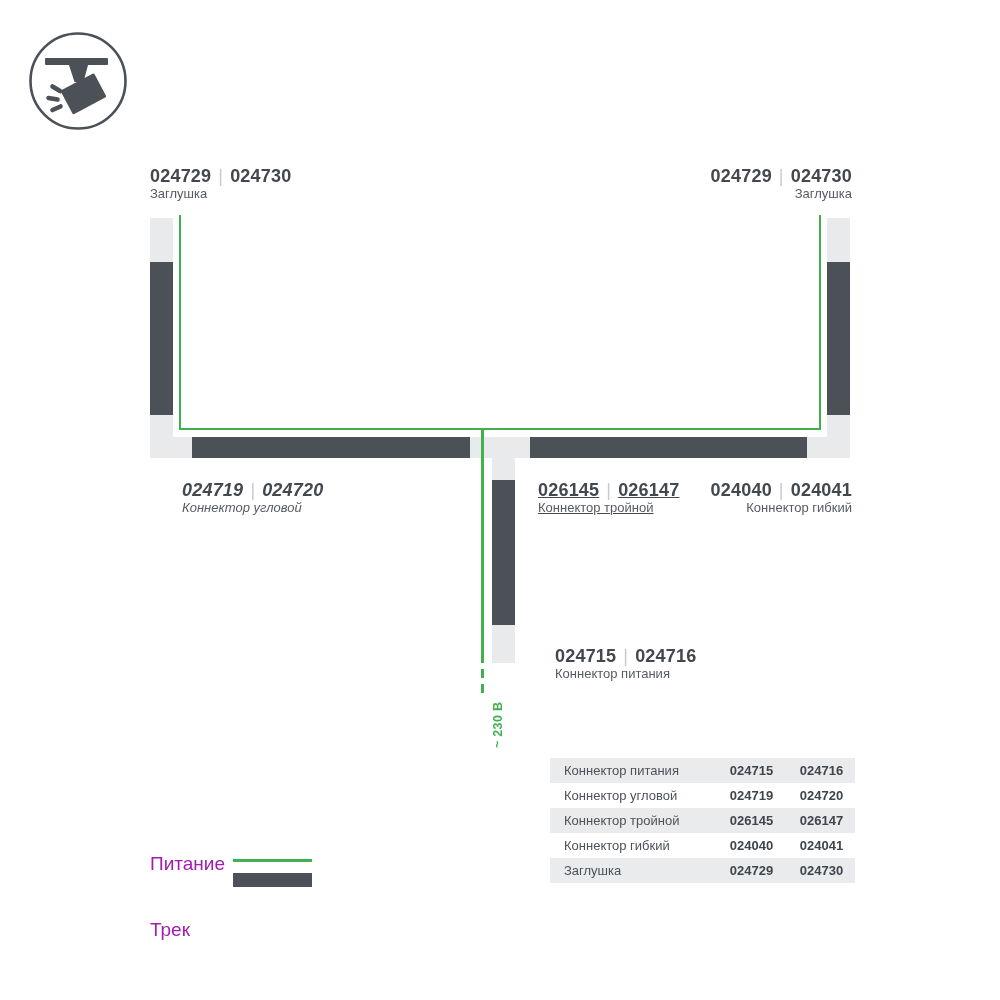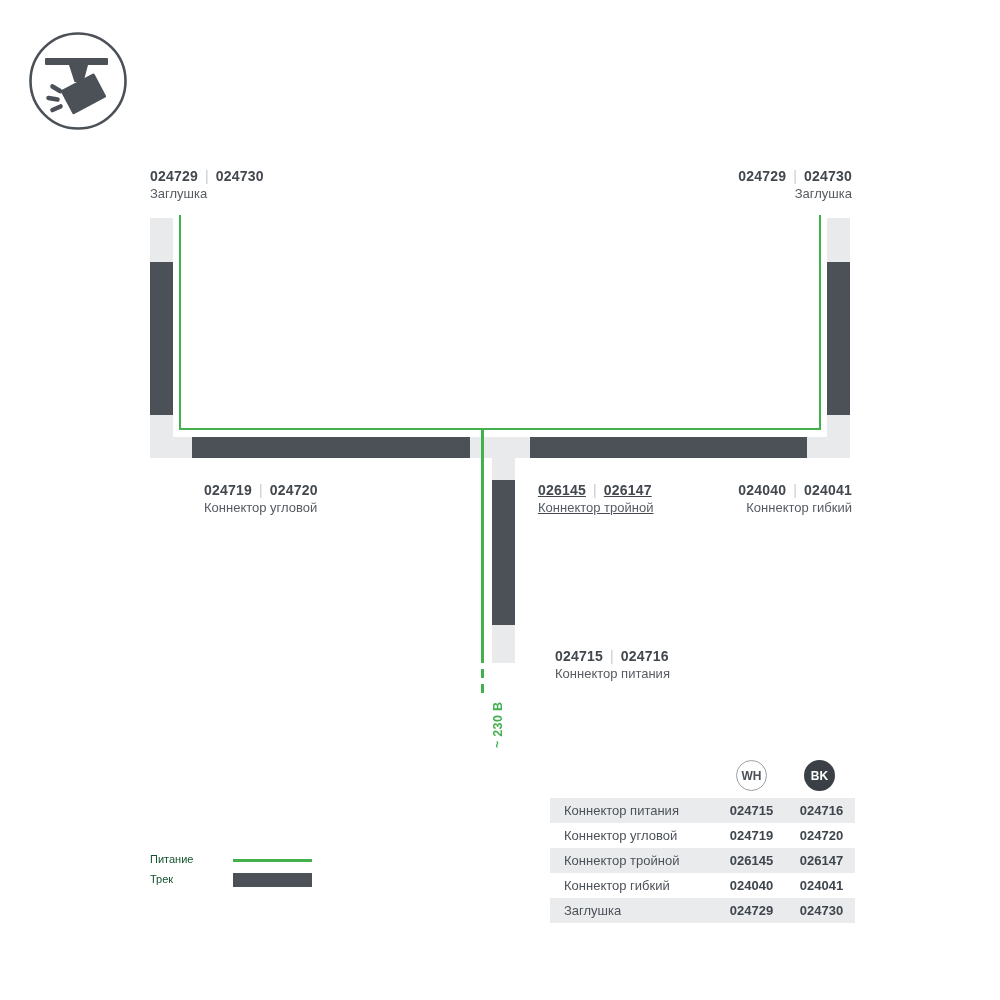--- a/index.html
+++ b/index.html
@@ -4,31 +4,31 @@
 <style>
   html,body{margin:0;padding:0;background:#fff;}
   body{font-family:"Liberation Sans","DejaVu Sans",sans-serif;color:#42484e;}
   #canvas{position:relative;width:1000px;height:1000px;background:#fff;overflow:hidden;}
   .abs{position:absolute;}
   .track{background:#4b5157;}
   .conn{background:#e9eaeb;}
   .gline{background:#41b04d;}
   
   .plabel{position:absolute;font-size:13px;line-height:15px;white-space:nowrap;}
-  .plabel .codes{font-weight:bold;font-size:14px;color:#42484e;letter-spacing:.2px;}
+  .plabel .codes{font-weight:bold;font-size:18px;color:#42484e;letter-spacing:.2px;}
   .plabel .sep{color:#c7cbce;font-weight:400;padding:0 7px;}
   .plabel .pname{color:#555b62;margin-top:2px;font-weight:400;}
   .plabel.right{text-align:right;}
   
   .voltage{position:absolute;left:491px;top:748px;width:66px;transform:rotate(-90deg);
            transform-origin:0 0;color:#41b04d;font-size:12.5px;font-weight:bold;
            letter-spacing:.3px;white-space:nowrap;}
   .gdash{position:absolute;left:481px;width:3px;height:9px;background:#41b04d;}
   
-  .legend-label{position:absolute;font-size:11px;color:#14532d;white-space:nowrap;}
+  .legend-label{position:absolute;font-size:19px;color:#a21caf;white-space:nowrap;}
   
   .ptable{position:absolute;left:550px;top:758px;width:305px;font-size:13px;}
   .thead{position:relative;height:40px;}
   .circle{position:absolute;top:2px;width:31px;height:31px;border-radius:50%;
           display:flex;align-items:center;justify-content:center;
           font-size:12px;font-weight:bold;box-sizing:border-box;}
   .circle.wh{left:186px;background:#fff;border:1px solid #9aa0a6;color:#4b5157;}
   .circle.bk{left:254px;background:#3a4046;color:#fff;}
   .tbody .trow{display:flex;align-items:center;height:25px;}
   .tbody .trow:nth-child(odd){background:#eaebec;}
@@ -87,21 +87,21 @@
     <div class="pname">Заглушка</div>
   </div>
 
   <div class="plabel right" style="right:148px;top:169px;">
     <div class="codes">
       <span>024729</span><span class="sep">|</span><span>024730</span>
     </div>
     <div class="pname">Заглушка</div>
   </div>
 
-  <div class="plabel" style="left:204px;top:483px;">
+  <div class="plabel" style="left:182px;top:483px;font-style:italic;">
     <div class="codes">
       <span>024719</span><span class="sep">|</span><span>024720</span>
     </div>
     <div class="pname">Коннектор угловой</div>
   </div>
 
   <div class="plabel" style="left:538px;top:483px;text-decoration:underline;">
     <div class="codes">
       <span>026145</span><span class="sep">|</span><span>026147</span>
     </div>
@@ -117,28 +117,24 @@
 
   <div class="plabel" style="left:555px;top:649px;">
     <div class="codes">
       <span>024715</span><span class="sep">|</span><span>024716</span>
     </div>
     <div class="pname">Коннектор питания</div>
   </div>
 
   <div class="legend-label" style="left:150px;top:853px;">Питание</div>
   <div class="abs gline" style="left:233px;top:859px;width:79px;height:3px;"></div>
-  <div class="legend-label" style="left:150px;top:873px;">Трек</div>
+  <div class="legend-label" style="left:150px;top:919px;">Трек</div>
   <div class="abs track" style="left:233px;top:873px;width:79px;height:14px;"></div>
 
   <div class="ptable">
-    <div class="thead">
-      <div class="circle wh">WH</div>
-      <div class="circle bk">BK</div>
-    </div>
     <div class="tbody">
       <div class="trow">
         <div class="tname">Коннектор питания</div>
         <div class="twh">024715</div>
         <div class="tbk">024716</div>
       </div>
       <div class="trow">
         <div class="tname">Коннектор угловой</div>
         <div class="twh">024719</div>
         <div class="tbk">024720</div>

